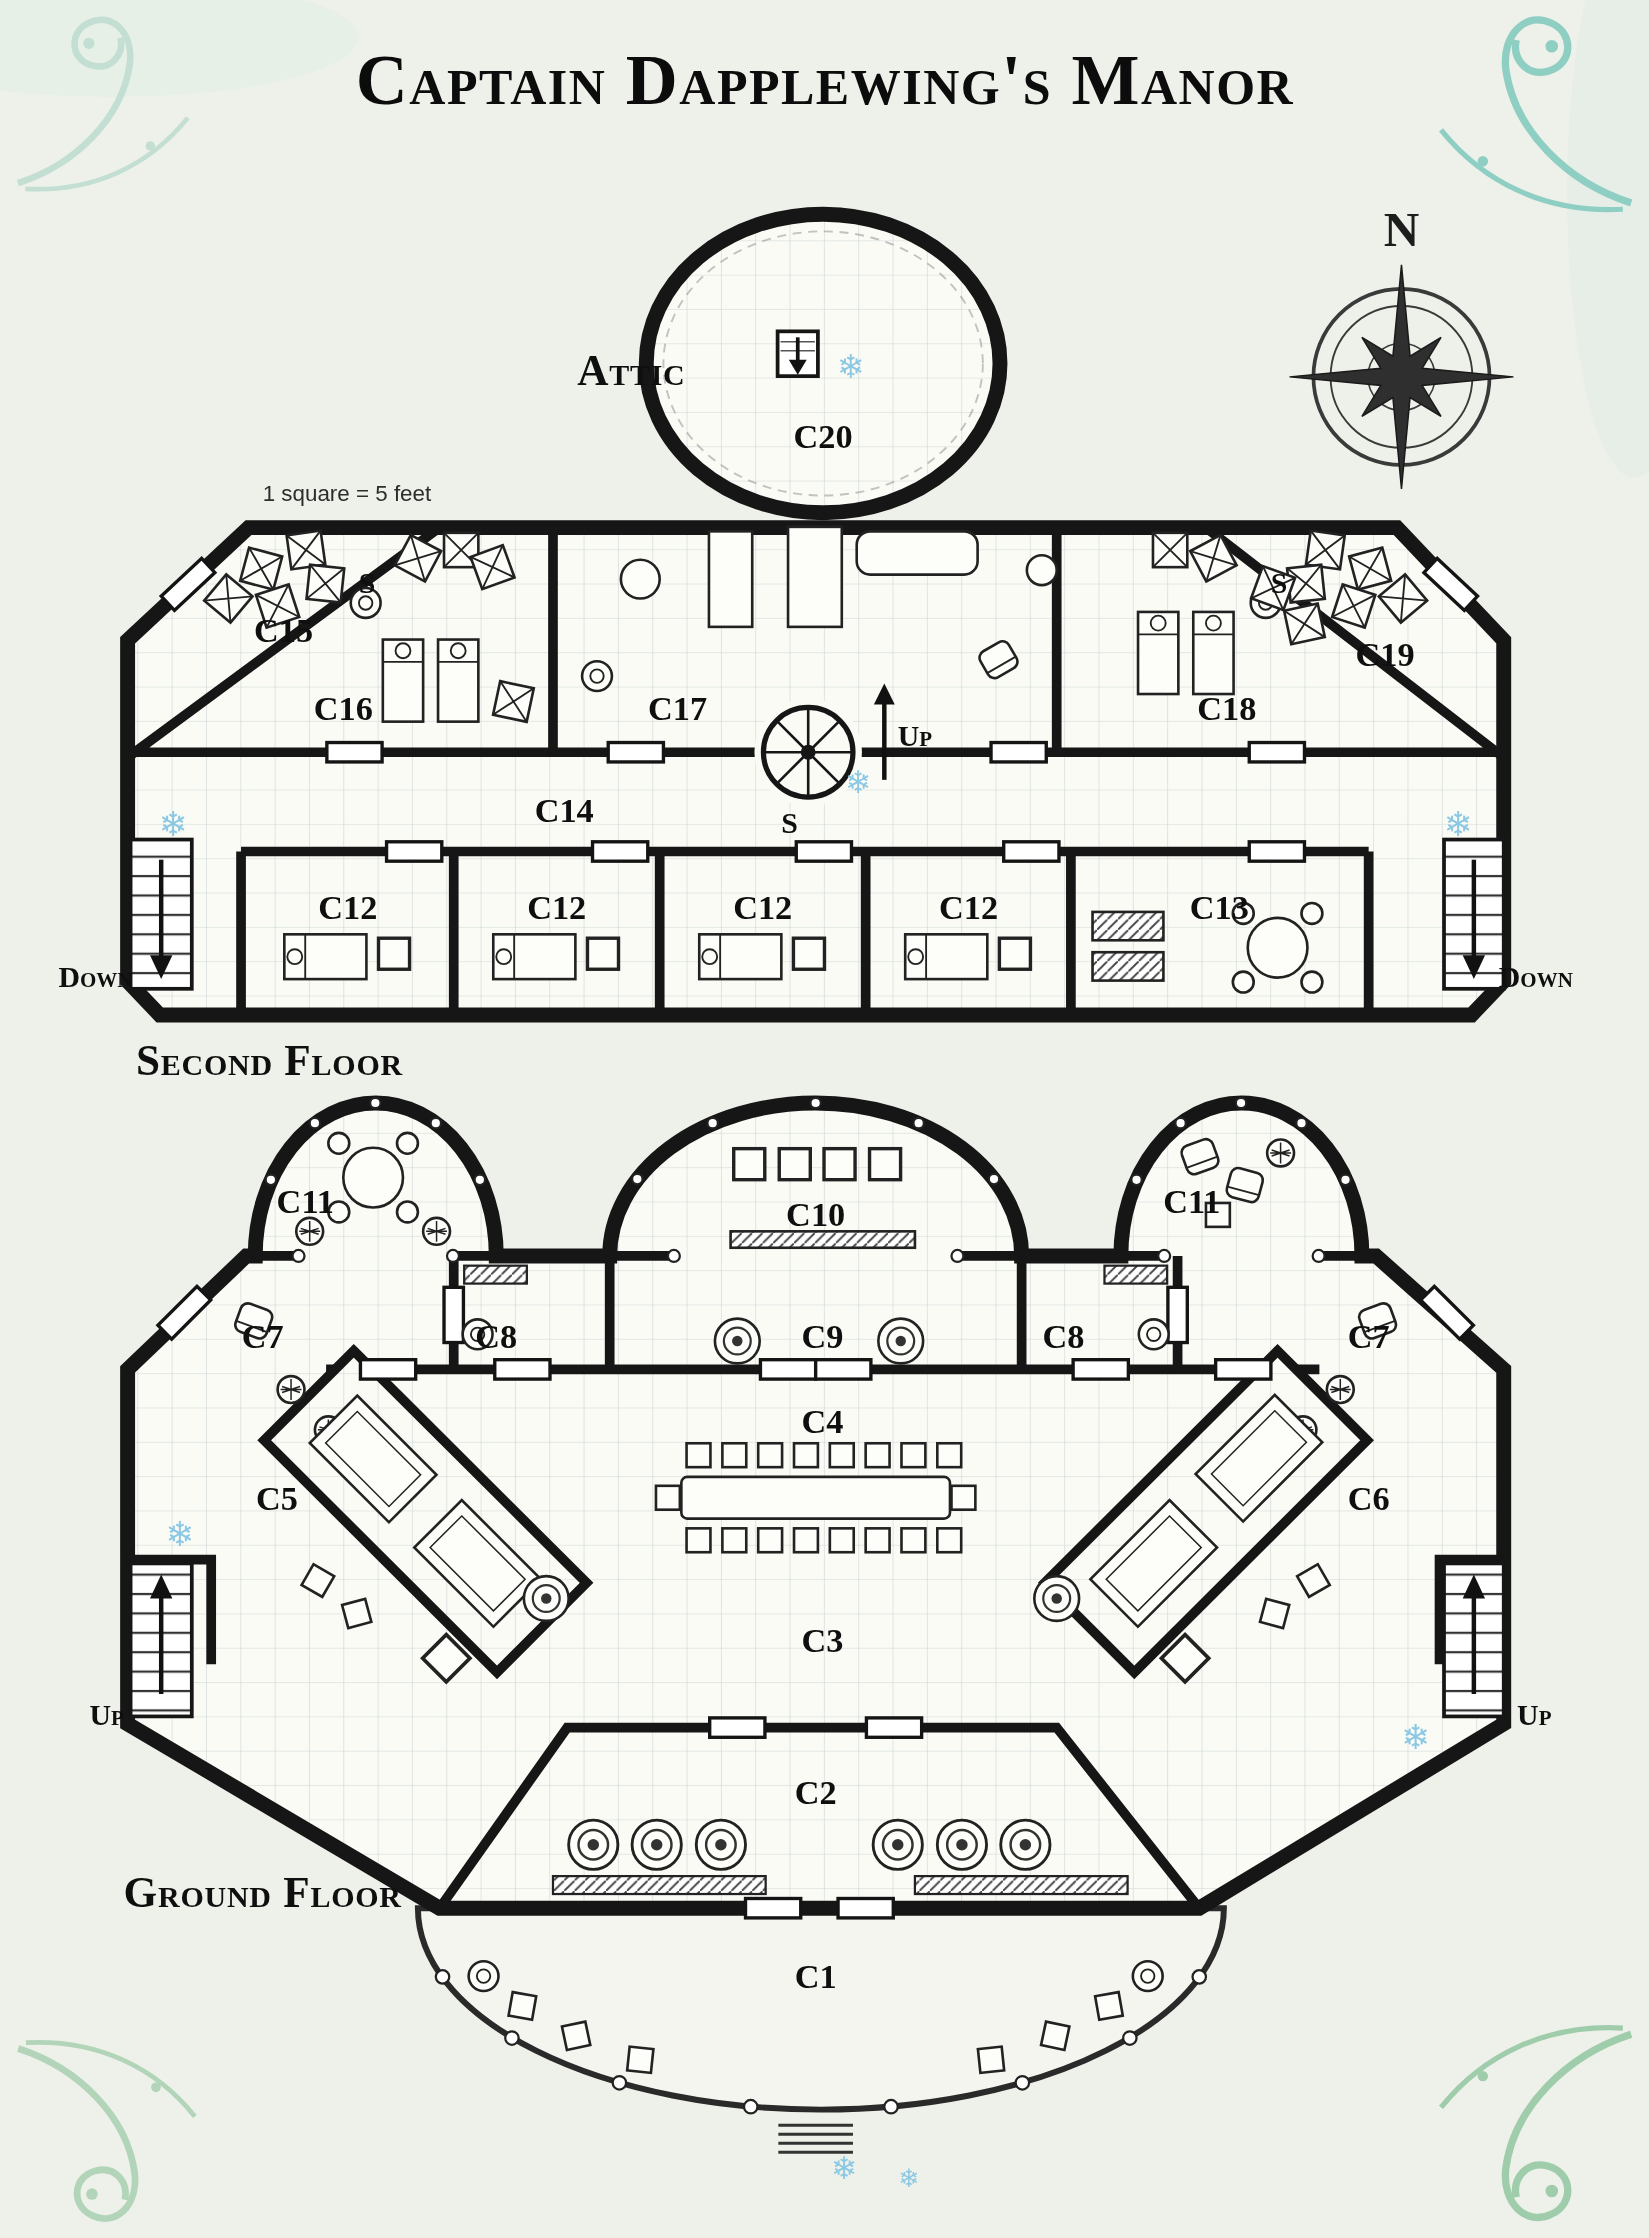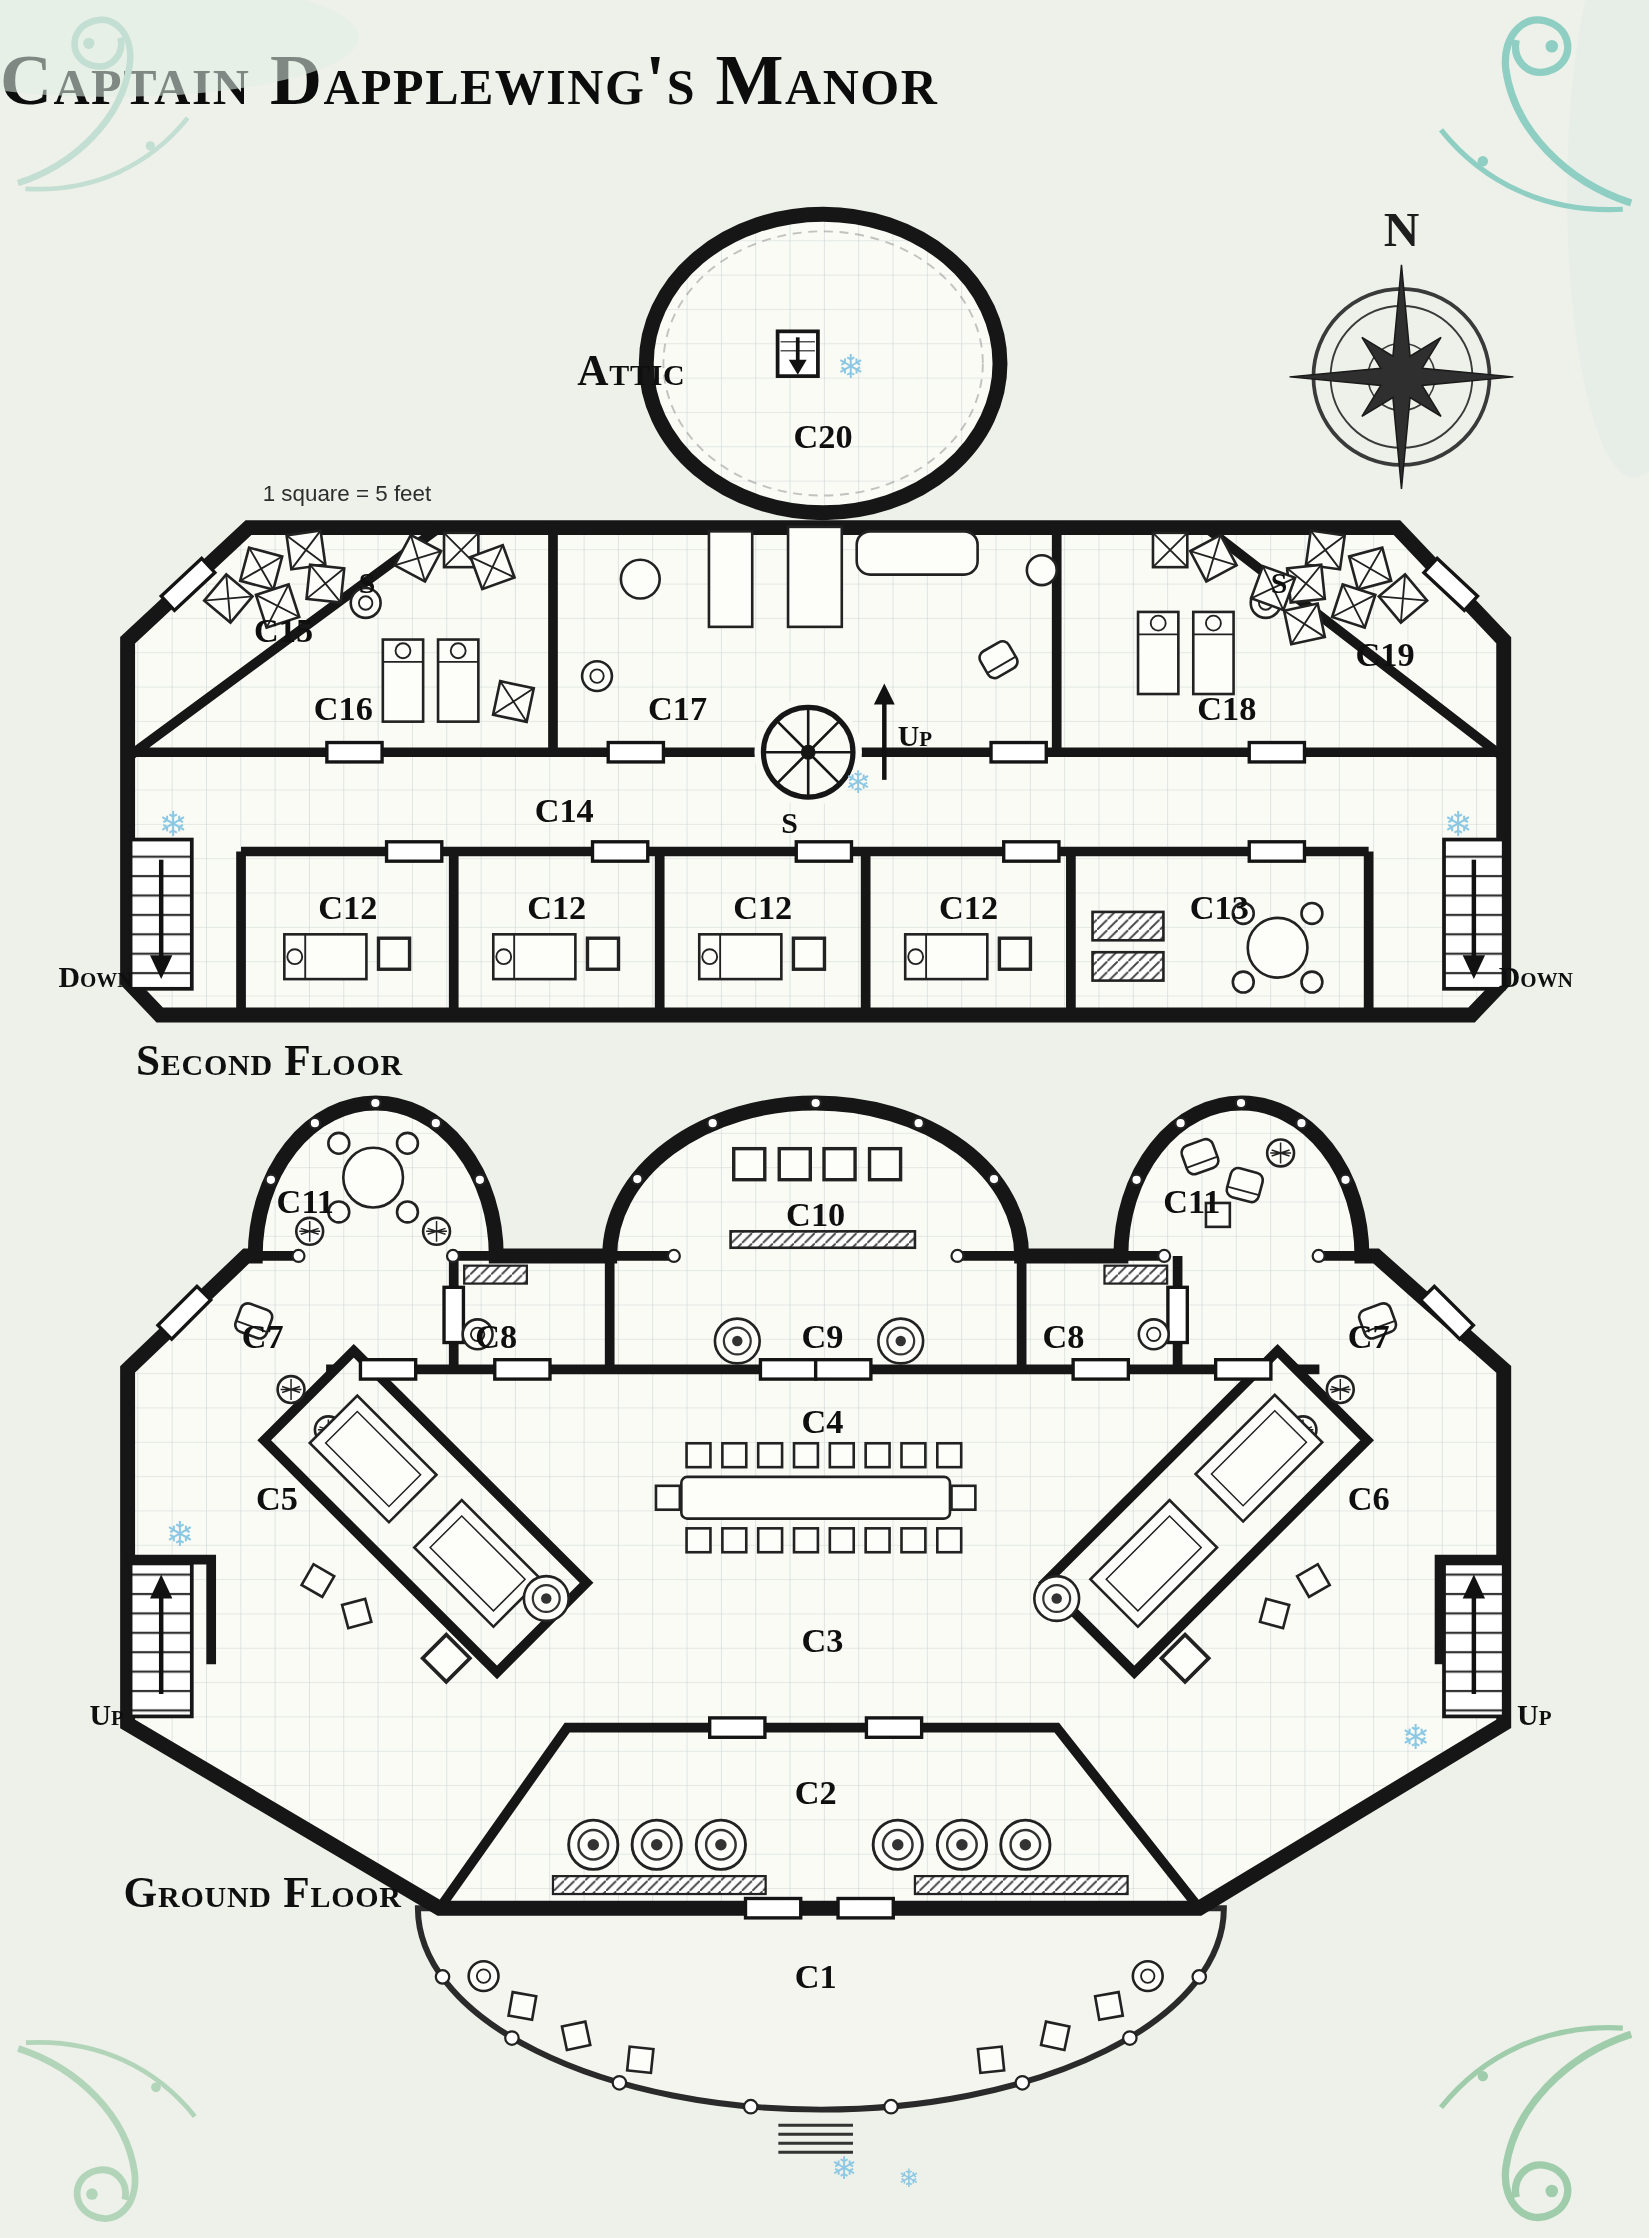--- a/index.html
+++ b/index.html
@@ -1,19 +1,19 @@
 <!DOCTYPE html>
 <html style="font-size:12px"><head>
 <meta charset="utf-8">
 <style>
   html,body { margin:0; padding:0; background:#e4e8de; }
   #canvas { position:relative; width:1650px; height:2239px; background:#eef1e9; overflow:hidden;
             font-family:"Liberation Serif", serif; }
   #map { position:absolute; inset:0; }
-  #title { position:absolute; top:39px; left:0; width:100%; margin:0; 
+  #title { position:absolute; top:39px; left:0; width:100%; margin:0; text-align:center;
            font-size:72px; font-weight:bold; font-variant:small-caps; letter-spacing:1.5px; color:#0c0c0c; }
   
   text { font-family:"Liberation Serif", serif; }
   .rl   { font-size:46px; font-weight:bold; fill:#0f0f0f; text-anchor:middle; }
   .fl   { font-size:58px; font-weight:bold; font-variant:small-caps; fill:#0f0f0f; text-anchor:middle; letter-spacing:1px; }
   .ud   { font-size:40px; font-weight:bold; font-variant:small-caps; fill:#0f0f0f; text-anchor:middle; }
   .sl   { font-size:40px; font-weight:bold; fill:#0f0f0f; text-anchor:middle; }
   .note { font-family:"Liberation Sans", sans-serif; font-size:30px; fill:#2d2d2d; text-anchor:start; }
   .north{ font-size:66px; font-weight:bold; fill:#1d1d1d; text-anchor:middle; }
   .snow { fill:#8cc8e4; text-anchor:middle; }

